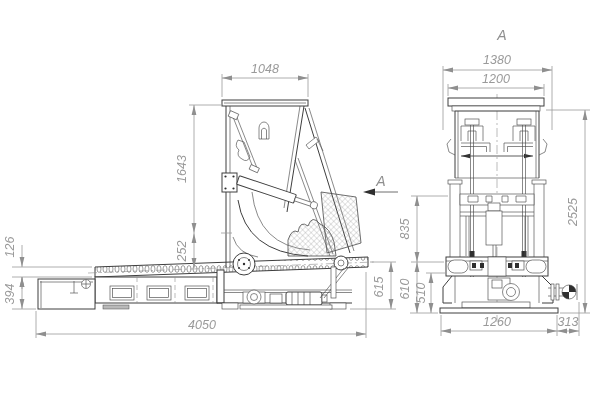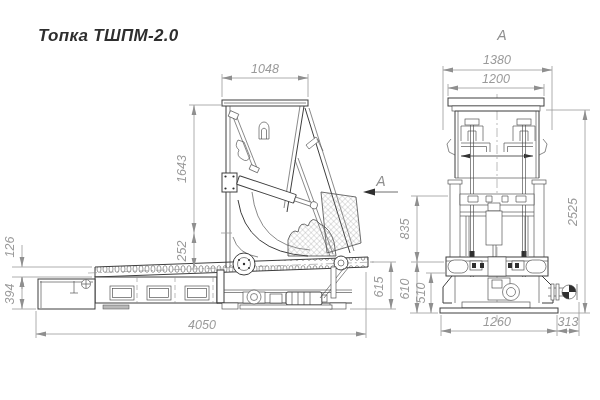--- a/index.html
+++ b/index.html
@@ -17,21 +17,20 @@
   .lbl{font:italic 14px "Liberation Sans",sans-serif;fill:#8f8f8f;}
   .dark{fill:#2f2f2f;stroke:none;}
   .dash{stroke:#8f8f8f;stroke-width:.6;stroke-dasharray:9 3 2 3;fill:none;}
   .dsh2{stroke:#8f8f8f;stroke-width:.6;stroke-dasharray:5 3;fill:none;}
   .mesh{fill:url(#mesh);stroke:#4a4a4a;stroke-width:.8;}
 </style>
 </head>
 <body>
 
 <div class="page">
-  <div class="title">Топка ТШПМ-2.0</div>
 
   <svg width="600" height="400" viewBox="0 0 600 400">
     <defs>
       <pattern id="mesh" width="4" height="4" patternUnits="userSpaceOnUse" patternTransform="rotate(45)">
         <path d="M0,0 H4 M0,0 V4" stroke="#8d8d8d" stroke-width="0.5"></path>
       </pattern>
       <pattern id="chain" width="6" height="12" patternUnits="userSpaceOnUse">
         <ellipse cx="3" cy="5" rx="2" ry="3.4" fill="none" stroke="#5a5a5a" stroke-width="0.6"></ellipse>
       </pattern>
       <marker id="arr" viewBox="0 0 10 6" refX="10" refY="3" markerWidth="10" markerHeight="6" markerUnits="userSpaceOnUse" orient="auto-start-reverse">

